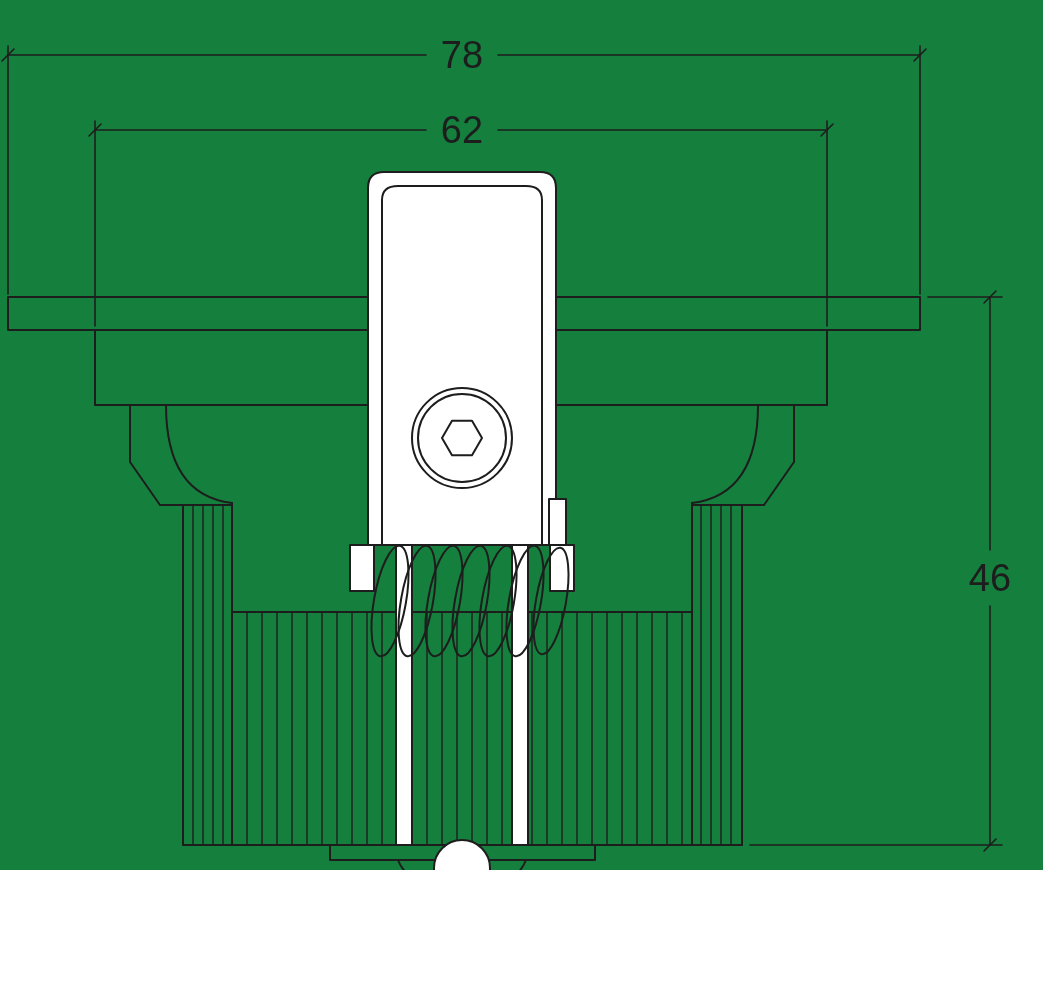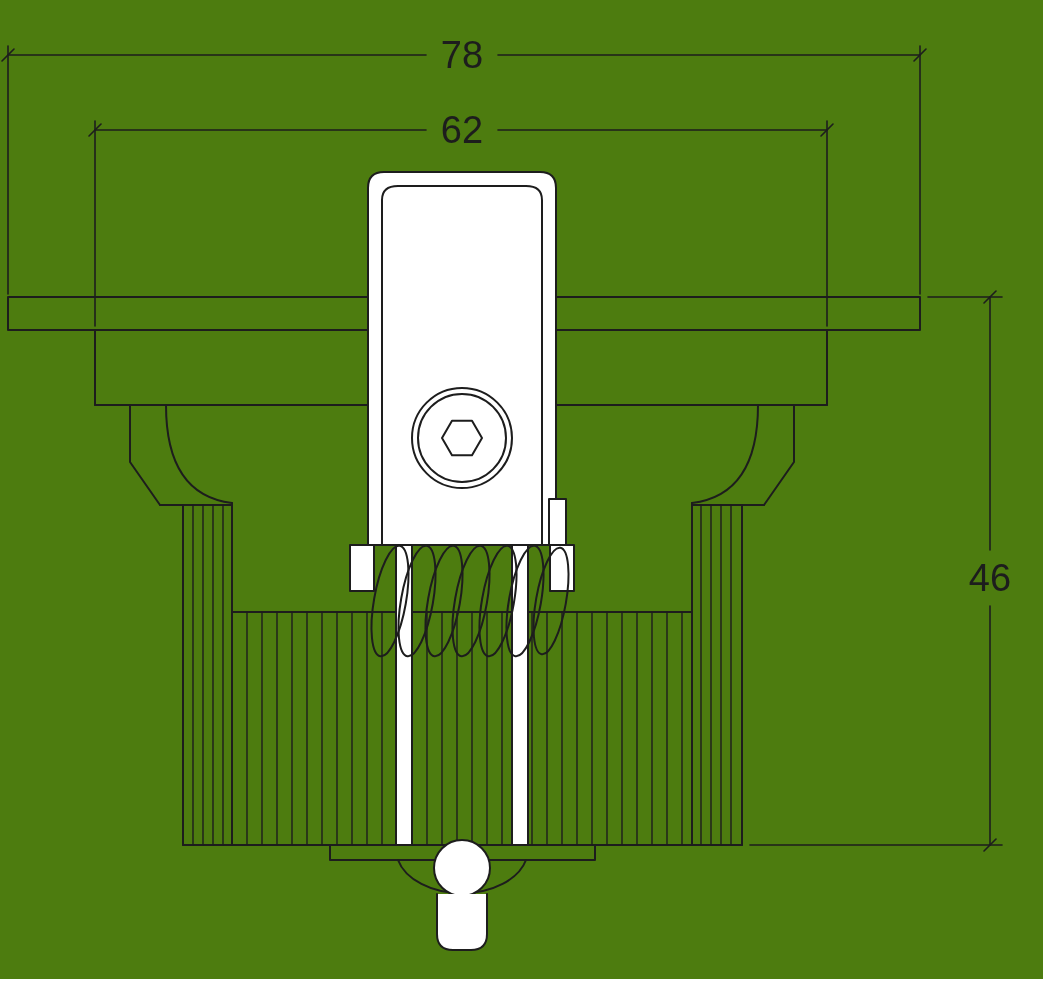--- a/index.html
+++ b/index.html
@@ -3,22 +3,22 @@
 <meta charset="utf-8">
 <style>
   html, body {
     margin: 0;
     padding: 0;
     background: #ffffff;
   }
   .canvas {
     position: relative;
     width: 1043px;
-    height: 979px;
-    background: #4d7c0f;
+    height: 870px;
+    background: #15803d;
     overflow: hidden;
   }
   svg { display: block; }
   .dim-text {
     font-family: "Liberation Sans", sans-serif;
     font-size: 38px;
     fill: #1d1d1d;
     stroke: none;
   }
   .dim { stroke-width: 1.6; }

